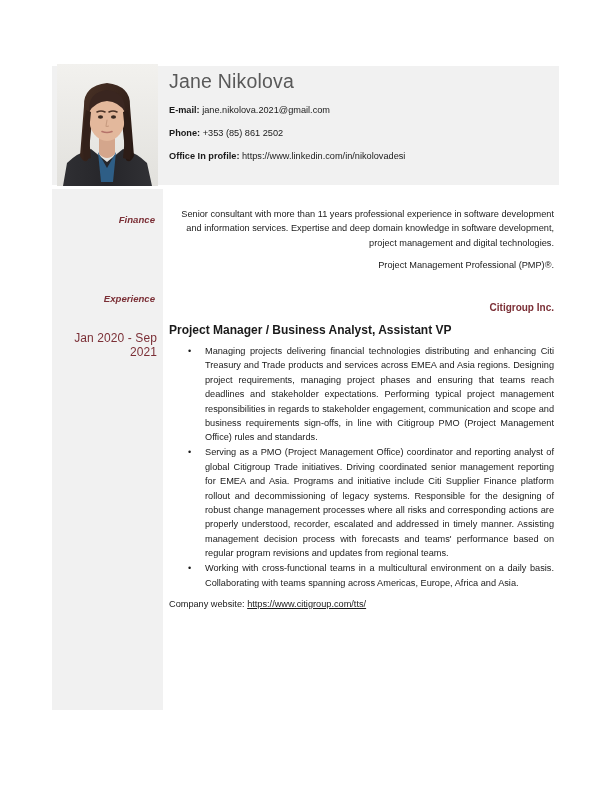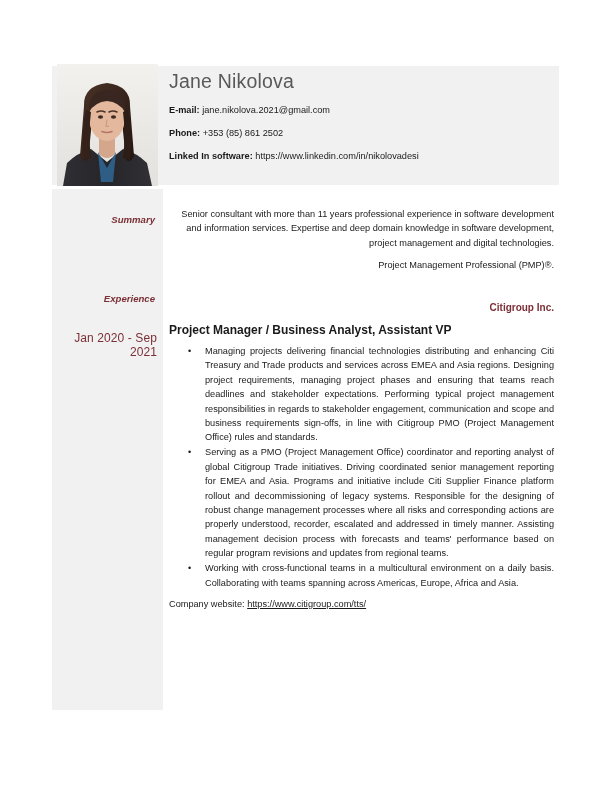--- a/index.html
+++ b/index.html
@@ -225,26 +225,26 @@
 
     <p class="contact-line">
       <span class="lbl">E-mail:</span><span> jane.nikolova.2021@gmail.com</span>
     </p>
 
     <p class="contact-line">
       <span class="lbl">Phone:</span><span> +353 (85) 861 2502</span>
     </p>
 
     <p class="contact-line">
-      <span class="lbl">Linked In software:</span><span> https://www.linkedin.com/in/nikolovadesi</span>
+      <span class="lbl">Office In profile:</span><span> https://www.linkedin.com/in/nikolovadesi</span>
     </p>
   </div>
 
   <div class="side-col">
-    <div class="side-label summary">Summary</div>
+    <div class="side-label summary">Finance</div>
     <div class="side-label experience">Experience</div>
     <div class="side-dates">Jan 2020 -  Sep 2021</div>
   </div>
 
   <div class="main-col">
 
     <div>
       <p class="para">Senior consultant with more than 11 years professional experience in software development and information services. Expertise and deep domain knowledge in software development, project management and digital technologies.</p>
       <p class="para">Project Management Professional (PMP)®.</p>
     </div>

